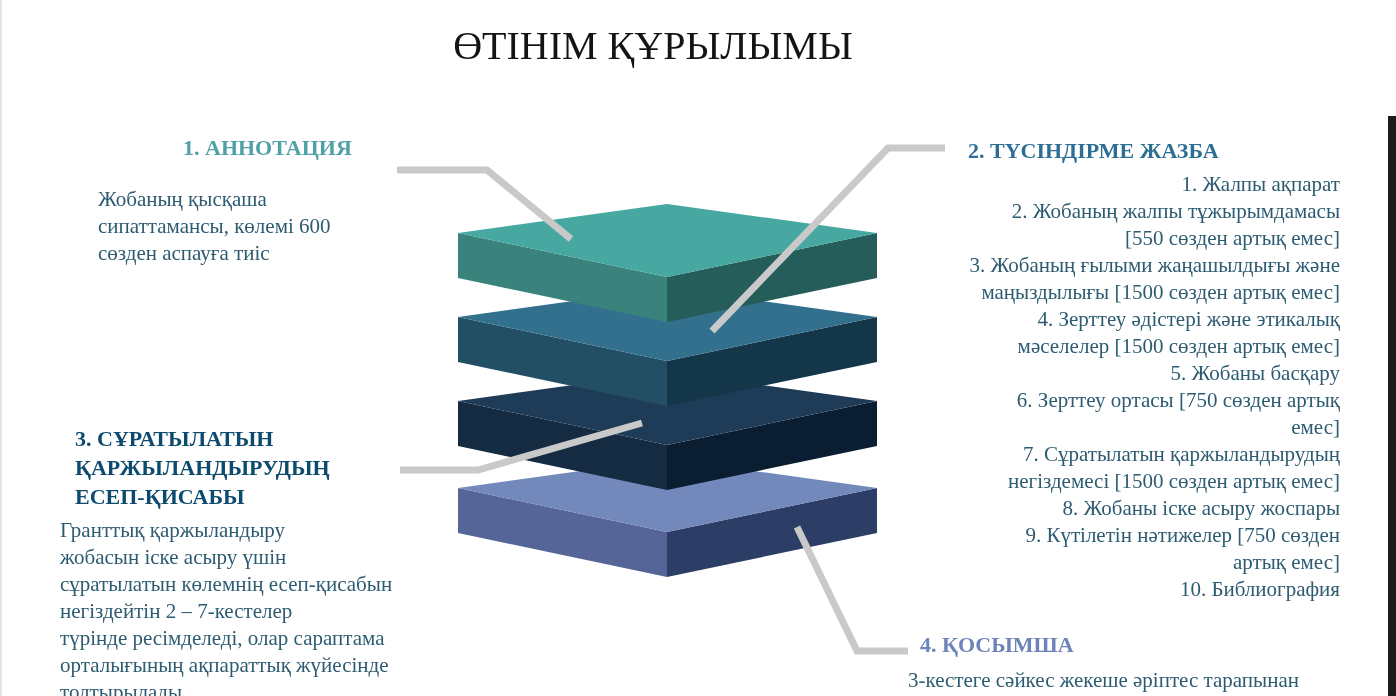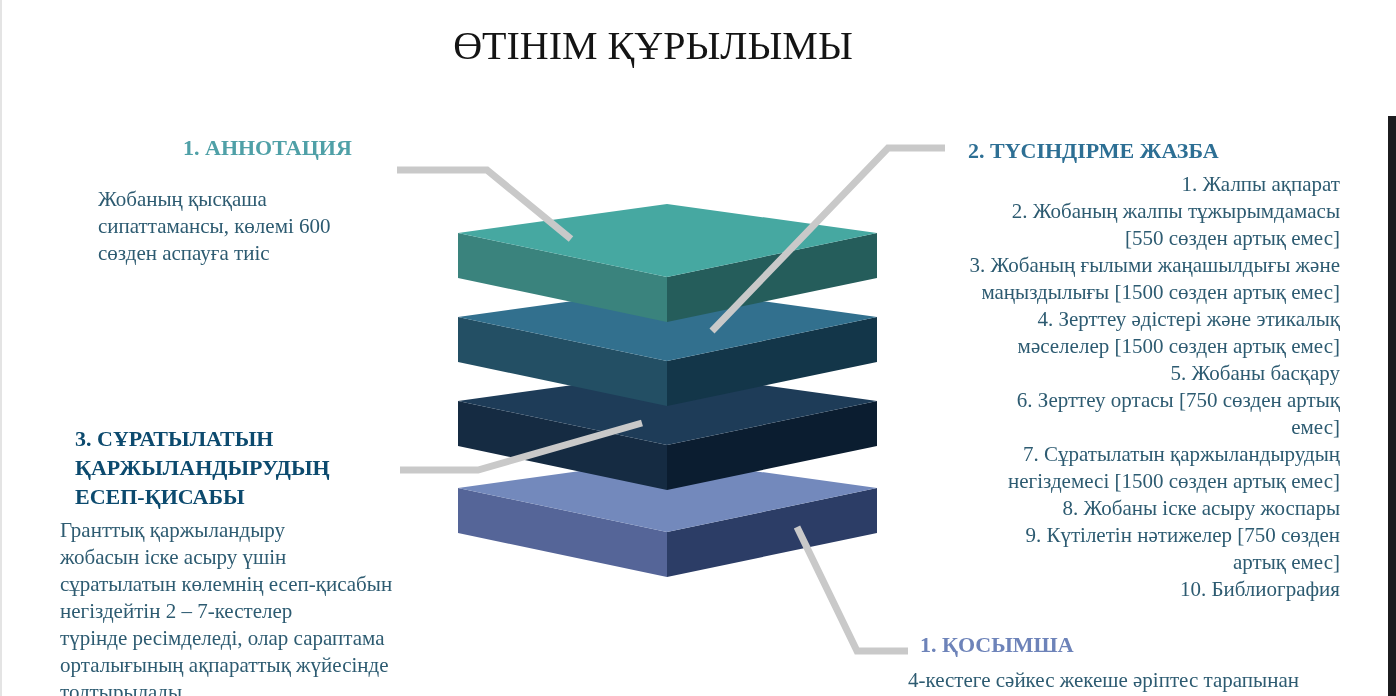--- a/index.html
+++ b/index.html
@@ -108,19 +108,19 @@
 ҚАРЖЫЛАНДЫРУДЫҢ
 ЕСЕП-ҚИСАБЫ</div>
   <div id="funding-body" class="abs body-text">Гранттық қаржыландыру
 жобасын іске асыру үшін
 сұратылатын көлемнің есеп-қисабын
 негіздейтін 2 – 7-кестелер
 түрінде ресімделеді, олар сараптама
 орталығының ақпараттық жүйесінде
 толтырылады.</div>
 
-  <div id="appendix-heading" class="abs sec-heading">1. ҚОСЫМША</div>
-  <div id="appendix-body" class="abs body-text">4-кестеге сәйкес жекеше әріптес тарапынан</div>
+  <div id="appendix-heading" class="abs sec-heading">4. ҚОСЫМША</div>
+  <div id="appendix-body" class="abs body-text">3-кестеге сәйкес жекеше әріптес тарапынан</div>
 
   <div id="screen-edge-right" class="abs"></div>
   <div id="screen-edge-left" class="abs"></div>
 
 </div>
 
 </body></html>

